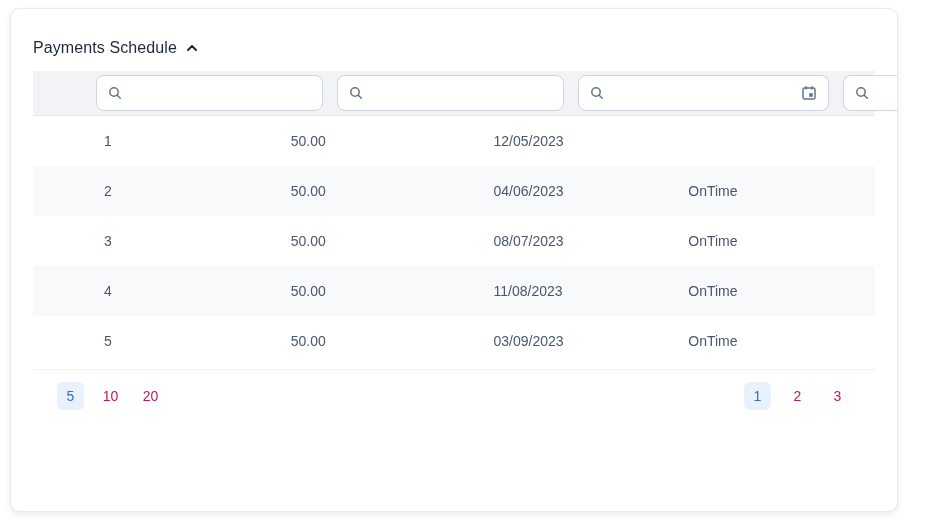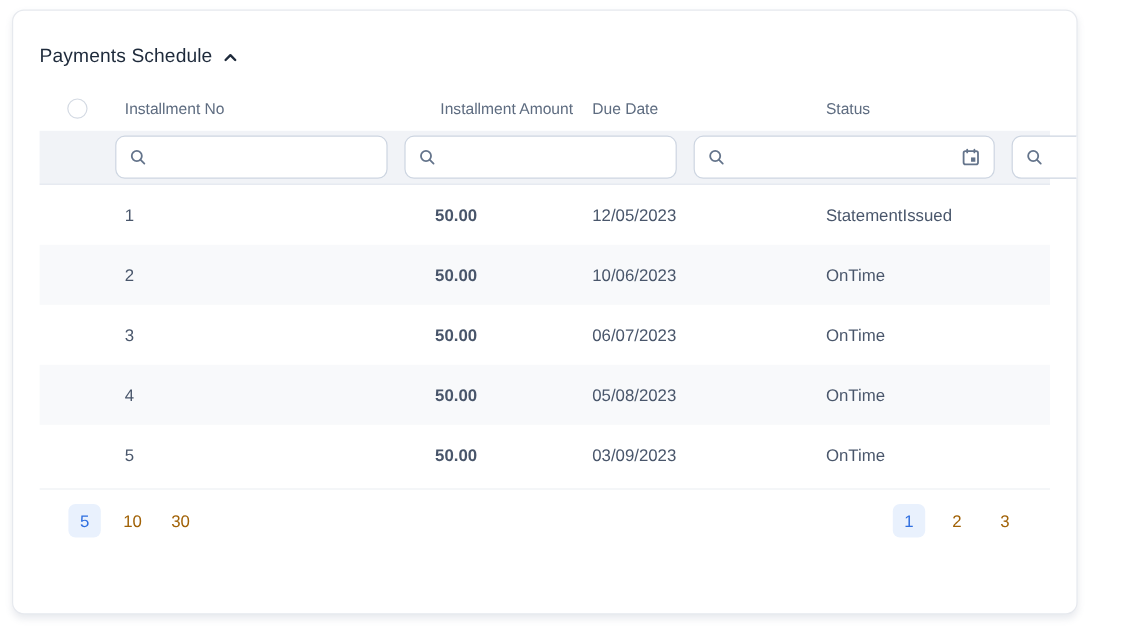--- a/index.html
+++ b/index.html
@@ -57,33 +57,33 @@
   }
   .filter-input input {
     border: none; outline: none; background: transparent;
     flex: 1; min-width: 0; font-size: 14px; color: #475569;
     font-family: "Liberation Sans", sans-serif;
   }
   .icon { display: inline-flex; align-items: center; }
   .data-row { height: 50px; font-size: 14px; color: #49566b; }
   .data-row.striped { background: #f8f9fb; }
   .cell { padding-left: 8px; white-space: nowrap; }
-  .cell.right { text-align: center; padding-left: 0; padding-right: 16px; font-weight: bold; }
+  .cell.right { text-align: left; padding-left: 0; padding-right: 16px; }
   .pagination-row {
     margin: 3px 22px 0;
     border-top: 1px solid #edf0f4;
     height: 53px;
     display: flex; align-items: center; justify-content: space-between;
     padding: 0 24px;
   }
   .pager-group { display: flex; align-items: center; gap: 13px; }
   .pager-item {
     min-width: 27px; height: 28px; border-radius: 6px;
     display: flex; align-items: center; justify-content: center;
-    font-size: 14px; color: #a16207; cursor: pointer; padding: 0 4px;
+    font-size: 14px; color: #be185d; cursor: pointer; padding: 0 4px;
   }
   .pager-item.selected { background: #e9f1fd; color: #2f6fe0; }
 </style>
 </head>
 <body>
 
 <div class="card">
 
   <div class="card-title-row">
     <span class="card-title">Payments Schedule</span>
@@ -91,29 +91,20 @@
       <span class="icon">
         <svg width="14" height="14" viewBox="0 0 14 14">
             <polyline points="3,9 7,5 11,9" fill="none" stroke="#1e2a3b" stroke-width="2" stroke-linecap="round" stroke-linejoin="round"></polyline>
           </svg>
       </span>
     </span>
   </div>
 
   <div class="table-wrap">
 
-    <div class="grid-row head-row">
-      <div class="checkbox-cell">
-        <div class="checkbox"></div>
-      </div>
-      <div class="col-label">Installment No</div>
-      <div class="col-label right">Installment Amount</div>
-      <div class="col-label">Due Date</div>
-      <div class="col-label">Status</div>
-    </div>
 
     <div class="grid-row filter-row">
       <div></div>
       <div class="filter-cell">
         <div class="filter-input">
           <span class="icon">
             <svg width="14" height="14" viewBox="0 0 14 14">
                 <circle cx="6" cy="6" r="4.2" fill="none" stroke="#64748b" stroke-width="1.5"></circle>
                 <line x1="9.2" y1="9.2" x2="12.3" y2="12.3" stroke="#64748b" stroke-width="1.5" stroke-linecap="round"></line>
               </svg>
@@ -162,62 +153,61 @@
           <input type="text" value="" style="">
         </div>
       </div>
     </div>
 
     <div class="grid-row data-row">
       <div></div>
       <div class="cell">1</div>
       <div class="cell right">50.00</div>
       <div class="cell">12/05/2023</div>
-      <div class="cell">StatementIssued</div>
     </div>
 
     <div class="grid-row data-row striped">
       <div></div>
       <div class="cell">2</div>
       <div class="cell right">50.00</div>
-      <div class="cell">10/06/2023</div>
+      <div class="cell">04/06/2023</div>
       <div class="cell">OnTime</div>
     </div>
 
     <div class="grid-row data-row">
       <div></div>
       <div class="cell">3</div>
       <div class="cell right">50.00</div>
-      <div class="cell">06/07/2023</div>
+      <div class="cell">08/07/2023</div>
       <div class="cell">OnTime</div>
     </div>
 
     <div class="grid-row data-row striped">
       <div></div>
       <div class="cell">4</div>
       <div class="cell right">50.00</div>
-      <div class="cell">05/08/2023</div>
+      <div class="cell">11/08/2023</div>
       <div class="cell">OnTime</div>
     </div>
 
     <div class="grid-row data-row">
       <div></div>
       <div class="cell">5</div>
       <div class="cell right">50.00</div>
       <div class="cell">03/09/2023</div>
       <div class="cell">OnTime</div>
     </div>
 
   </div>
 
   <div class="pagination-row">
     <div class="pager-group">
       <div class="pager-item selected">5</div>
       <div class="pager-item">10</div>
-      <div class="pager-item">30</div>
+      <div class="pager-item">20</div>
     </div>
     <div class="pager-group">
       <div class="pager-item selected">1</div>
       <div class="pager-item">2</div>
       <div class="pager-item">3</div>
     </div>
   </div>
 
 </div>
 

